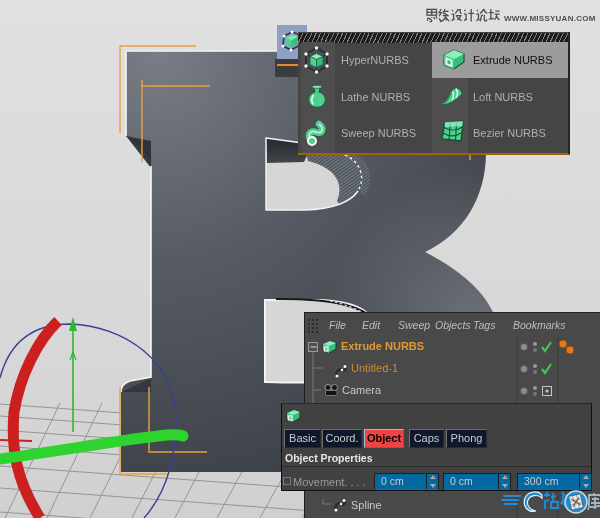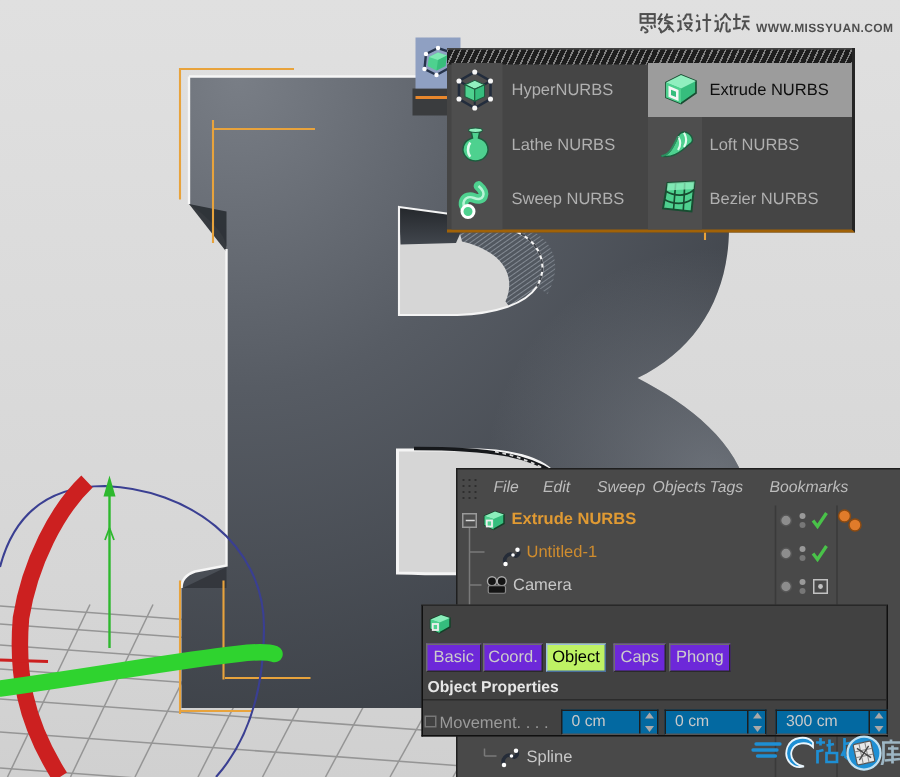--- a/index.html
+++ b/index.html
@@ -1,22 +1,22 @@
 <!DOCTYPE html>
 <html><head>
 <meta charset="utf-8">
 <style>
   html,body{margin:0;padding:0;}
   body{width:600px;height:518px;overflow:hidden;font-family:"Liberation Sans",sans-serif;}
   #app{position:relative;width:600px;height:518px;background:#dcdcdc;overflow:hidden;}
   .abs{position:absolute;}
   .menutxt{font-size:11px;color:#b0b0b0;white-space:nowrap;}
   .omtxt{font-size:10.5px;color:#bcbcbc;white-space:nowrap;font-style:italic;}
-  .tab{position:absolute;top:25px;height:17px;background:#6d28d9;border:1px solid #6e6e6e;border-bottom-color:#2a2a2a;border-right-color:#2a2a2a;color:#cccccc;font-size:11px;text-align:center;line-height:16px;}
-  .tabsel{background:#bef264;color:#000;border-color:#9dbbdd;border-bottom-color:#4a6f9e;border-right-color:#4a6f9e;}
+  .tab{position:absolute;top:25px;height:17px;background:#0f172a;border:1px solid #6e6e6e;border-bottom-color:#2a2a2a;border-right-color:#2a2a2a;color:#cccccc;font-size:11px;text-align:center;line-height:16px;}
+  .tabsel{background:#ef4444;color:#000;border-color:#9dbbdd;border-bottom-color:#4a6f9e;border-right-color:#4a6f9e;font-weight:bold;}
   .spin{position:absolute;top:69px;height:15px;background:#0369a1;border:1px solid #1e1e1e;border-bottom-color:#565656;color:#c9c9c9;font-size:10.5px;line-height:15px;}
   .spin span{padding-left:6px;}
   .spin:after{content:"";position:absolute;right:11px;top:0;bottom:0;border-left:1px solid #1e1e1e;}
   .spin i{position:absolute;right:2px;top:1px;width:0;height:0;border:3.5px solid transparent;border-bottom:4px solid #a8a8a8;border-top:none;}
   .spin b{position:absolute;right:2px;bottom:1px;width:0;height:0;border:3.5px solid transparent;border-top:4px solid #a8a8a8;border-bottom:none;}
 </style>
 </head>
 <body>
 <div id="app">
 

